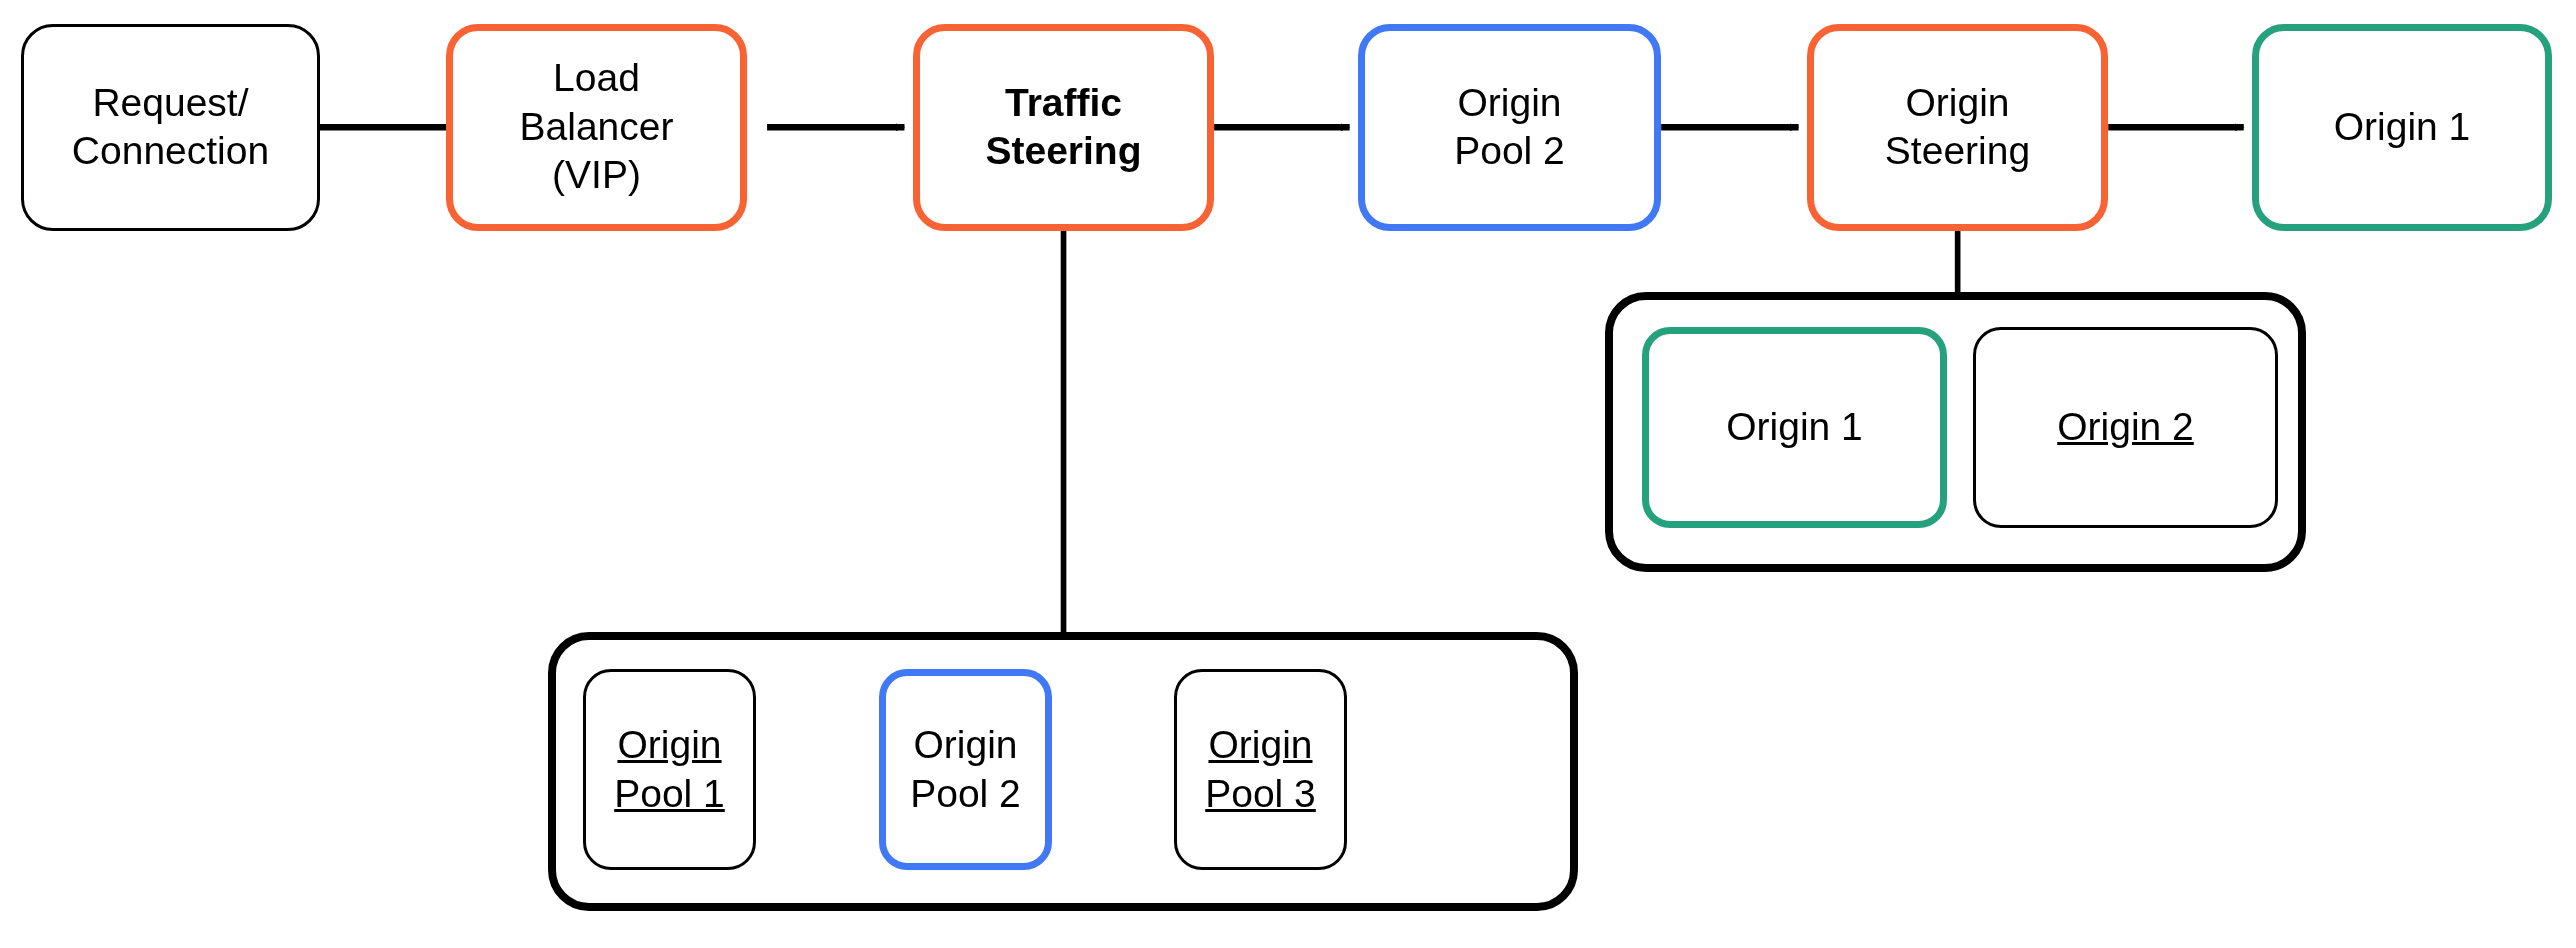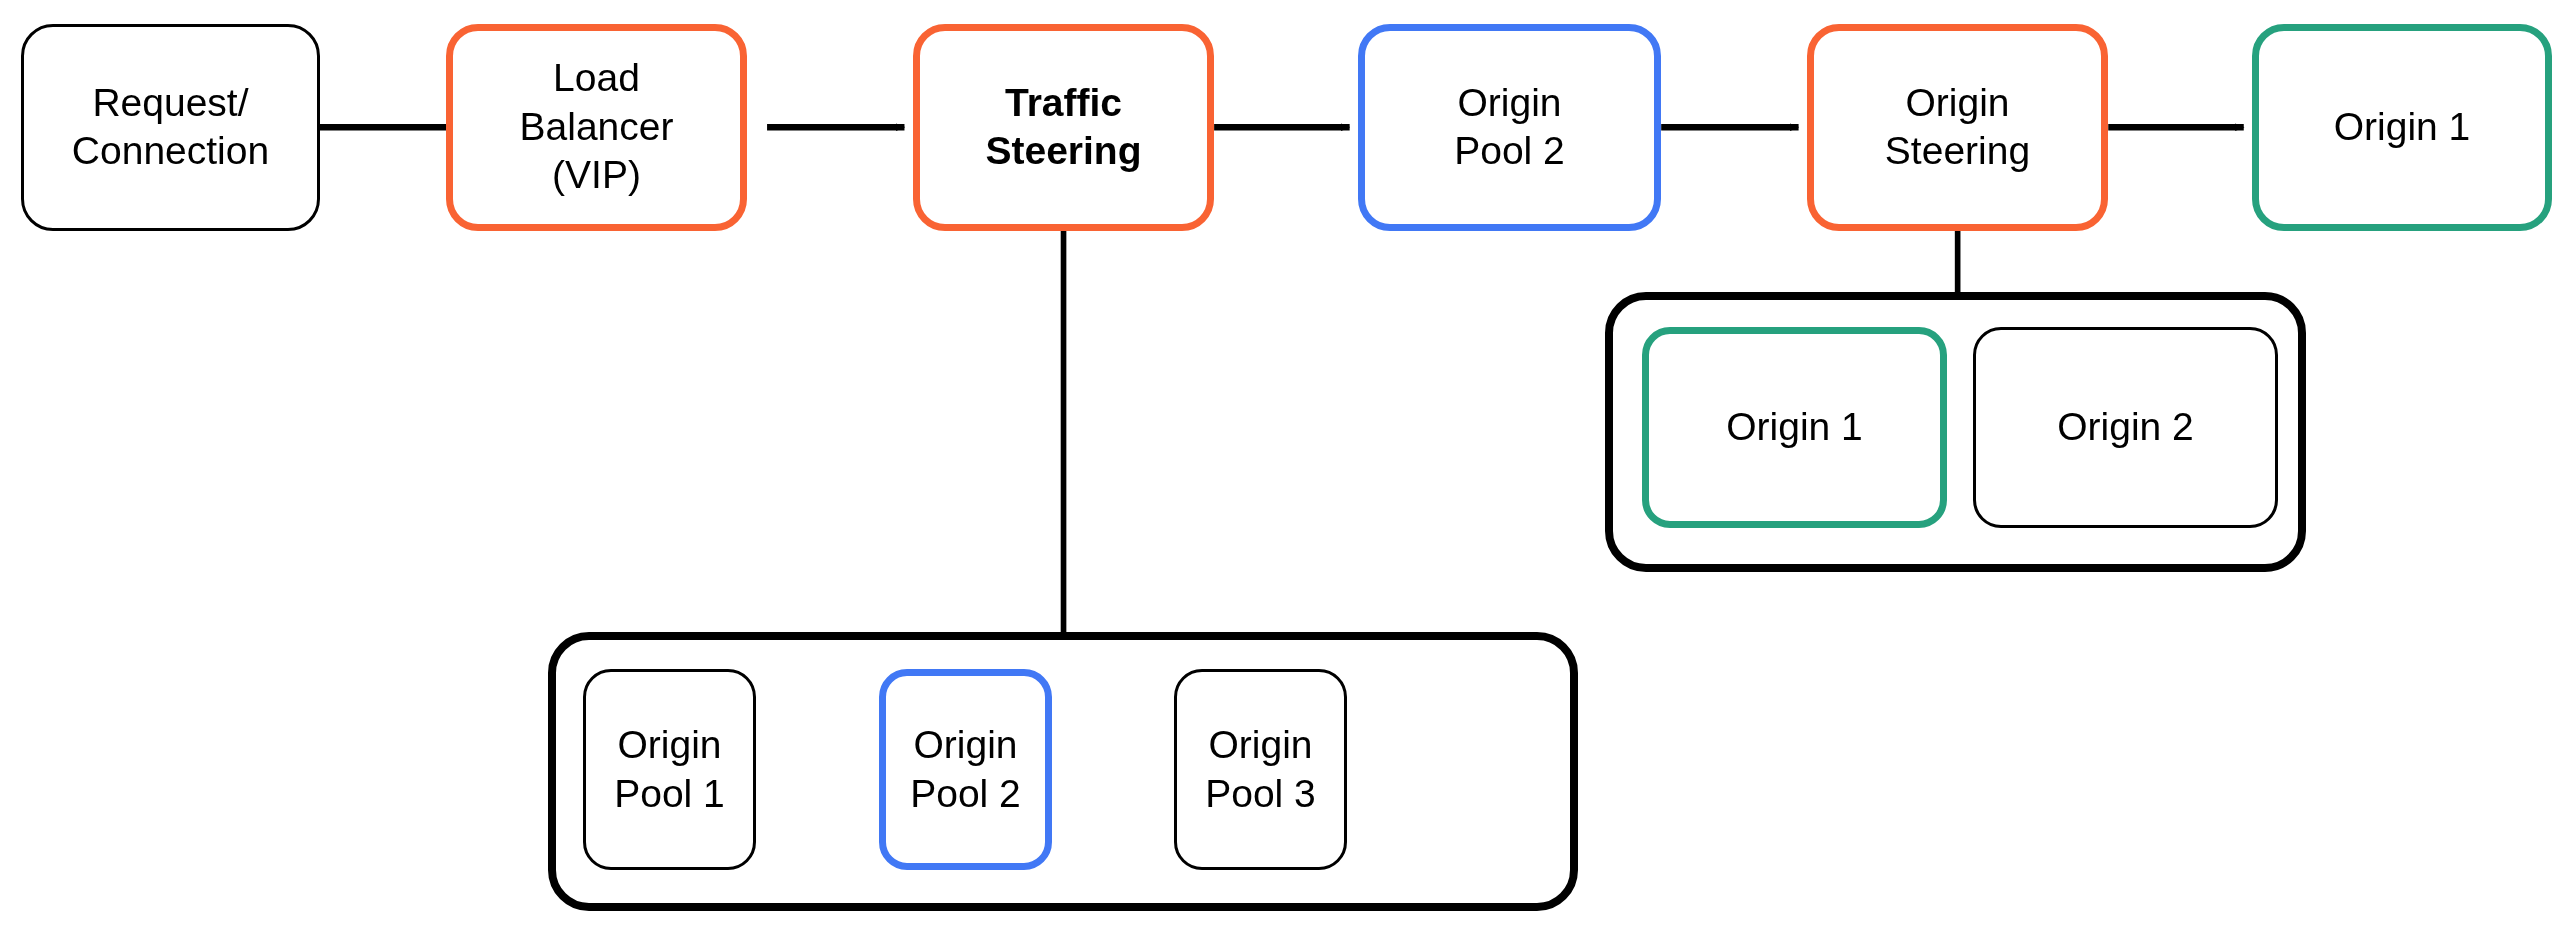--- a/index.html
+++ b/index.html
@@ -66,21 +66,21 @@
     display: flex;
     align-items: center;
     justify-content: center;
     text-align: center;
     color: #000000;
     line-height: 1.24;
     white-space: pre-line;
     border-radius: 28px;
     font-size: 39px;
   }
-  .child.b-black  { border: 3.8px solid #000000; }
+  .child.b-black  { border: 3.8px solid #000000; text-decoration: underline; }
   .child.b-blue   { border: 7.5px solid #4178F5; }
   .child.b-green  { border: 7.5px solid #26A17E; }
 </style>
 </head>
 <body>
 
 <div id="canvas">
 
   <svg id="edges" viewBox="0 0 2737 1008" width="2576" height="949" xmlns="http://www.w3.org/2000/svg">
     <defs>

